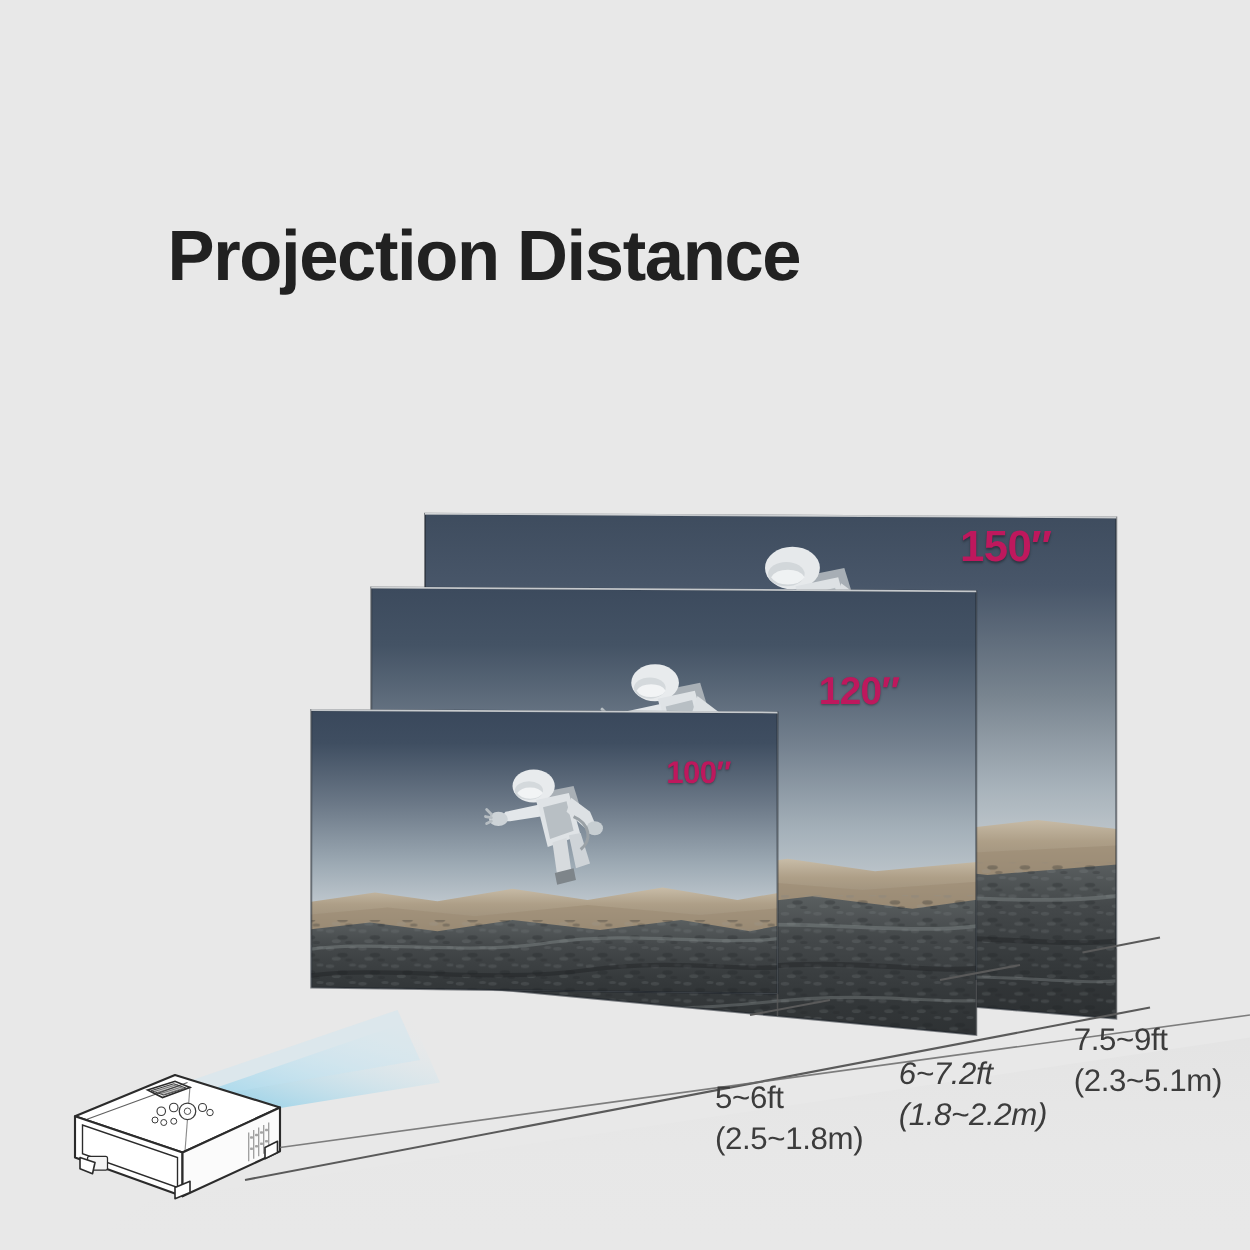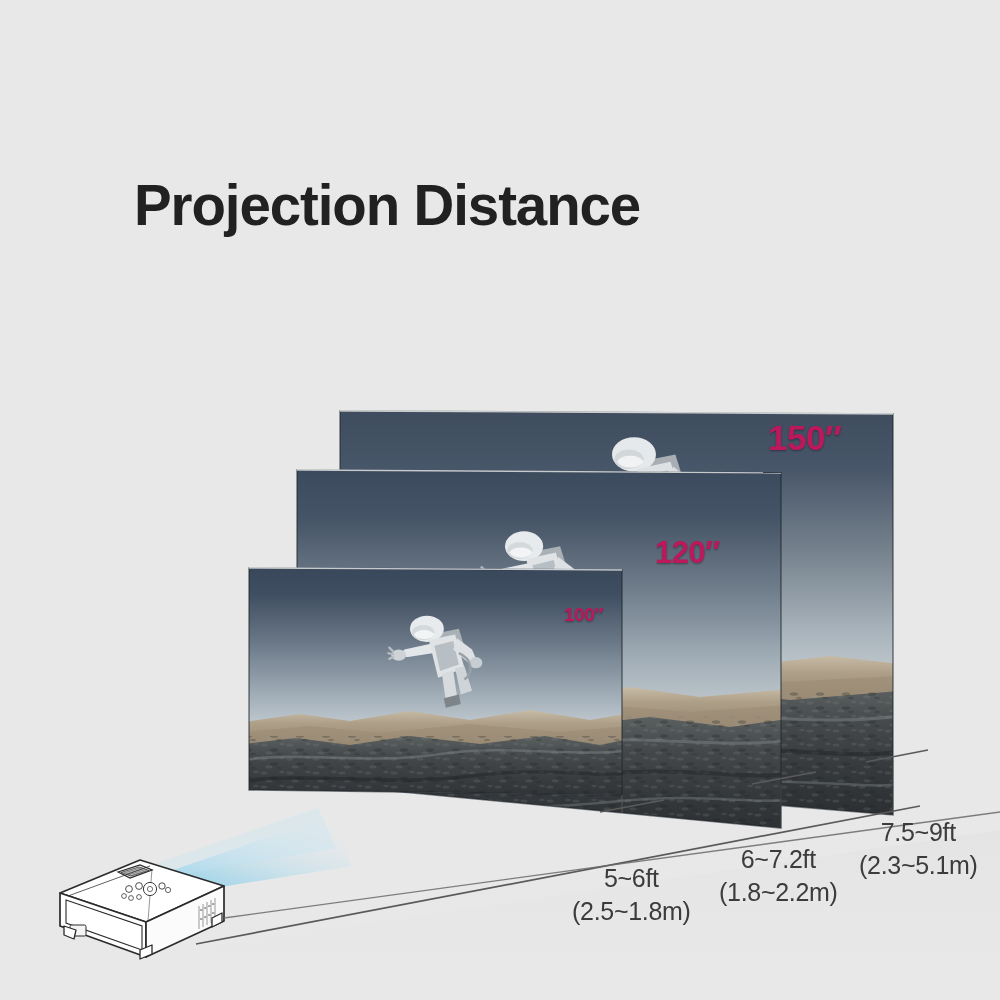--- a/index.html
+++ b/index.html
@@ -54,36 +54,36 @@
     font-family: "Liberation Sans", sans-serif;
     font-weight: bold;
     color: #be185d;
     letter-spacing: -0.5px;
     white-space: nowrap;
     text-shadow: 0 1px 2px rgba(0,0,0,0.35);
     pointer-events: none;
   }
   #badge-150 { left: 768px; top: 418px;  font-size: 35px; }
   #badge-120 { left: 655px; top: 535px;  font-size: 31px; }
-  #badge-100 { left: 564px; top: 604px;  font-size: 19px; }
+  #badge-100 { left: 533px; top: 604px;  font-size: 25px; }
 
   
   .dist-label {
     position: absolute;
     font-family: "Liberation Sans", sans-serif;
     font-size: 25px;
     font-weight: normal;
     color: #3c3c3c;
     line-height: 1.32;
     white-space: nowrap;
     letter-spacing: -0.3px;
   }
-  .dist-label .dl-line { display: block; text-align: center; }
+  .dist-label .dl-line { display: block; }
   #dist-100 { left: 572px; top: 862px; }
-  #dist-120 { left: 719px; top: 843px; }
+  #dist-120 { left: 719px; top: 843px; font-style: italic; }
   #dist-150 { left: 859px; top: 816px; }
 </style>
 </head>
 <body>
 
 <div id="stage">
 
   <div id="page-title">Projection Distance</div>
 
   <svg id="scene" viewBox="0 0 1000 1000">

